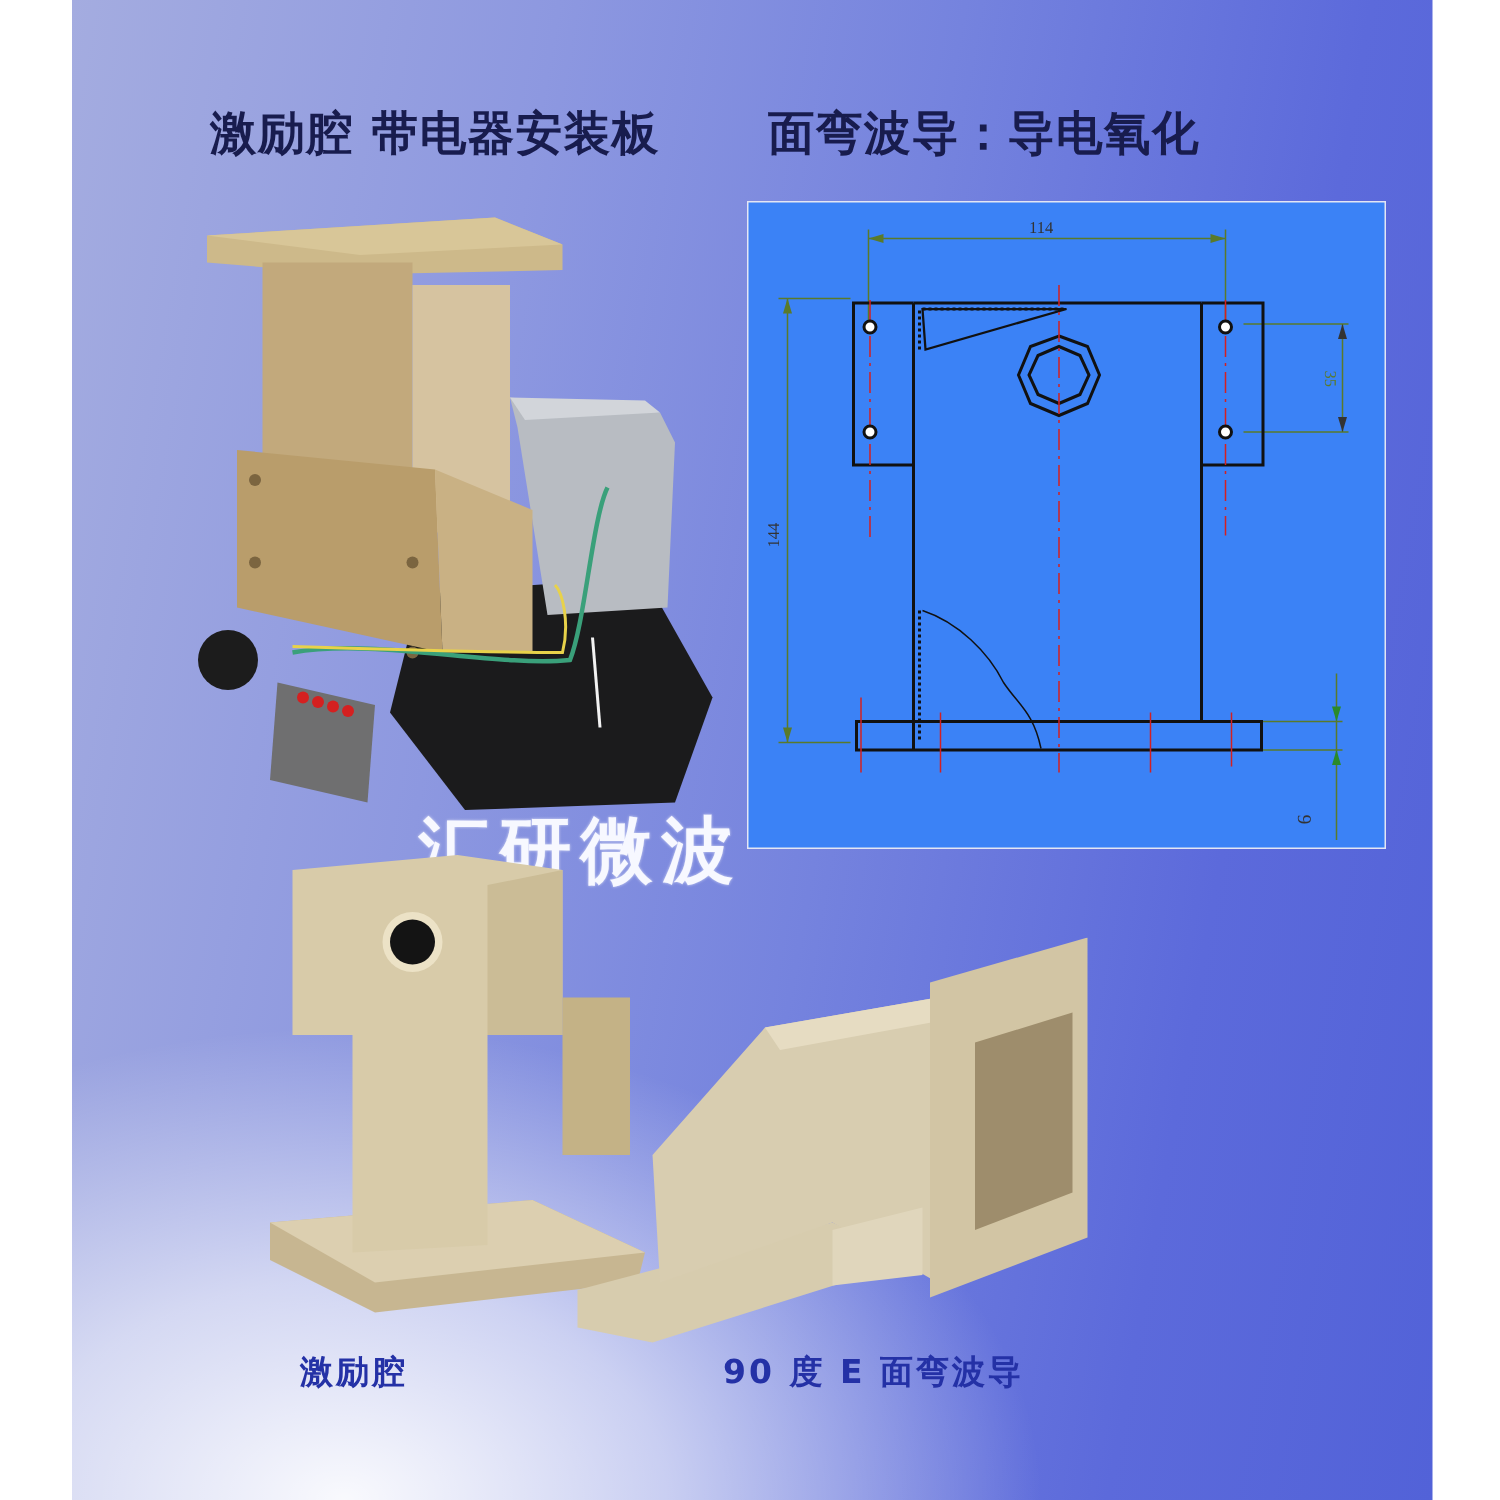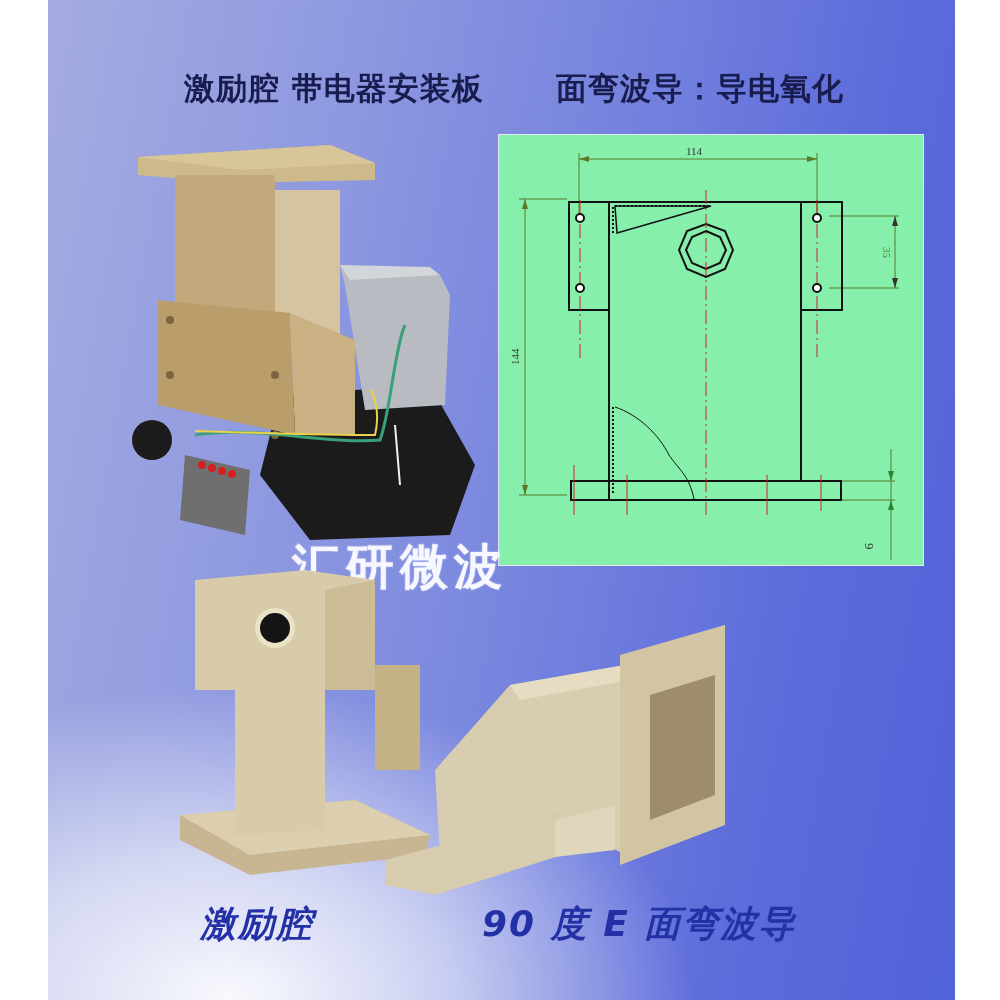--- a/index.html
+++ b/index.html
@@ -10,35 +10,33 @@
   }
   .panel {
     position: absolute; left: 48px; top: 0; width: 907px; height: 1000px;
     background:
       radial-gradient(ellipse 620px 420px at 20% 100%, rgba(255,255,255,0.95) 0%, rgba(255,255,255,0.6) 35%, rgba(255,255,255,0) 75%),
       linear-gradient(100deg, #a4ace0 0%, #8d98e0 30%, #7583de 55%, #5c6adb 80%, #5262d8 100%);
   }
   .title {
     position: absolute; font-weight: bold; color: #181c4e; font-size: 31px; letter-spacing: 1px;
     white-space: nowrap;
-    margin-left: 44px;
   }
   .caption {
-    position: absolute; font-weight: bold; color: #2431a6; font-size: 36px; letter-spacing: 2px;
+    position: absolute; font-weight: bold; color: #2431a6; font-size: 22px; letter-spacing: 2px;
     white-space: nowrap;
-    font-style: italic;
   }
   .watermark {
-    position: absolute; left: 292px; top: 535px; font-size: 48px; color: #f7f8ff;
+    position: absolute; left: 279px; top: 535px; font-size: 48px; color: #f7f8ff;
     letter-spacing: 6px; font-weight: bold; white-space: nowrap;
     text-shadow: 0 0 2px rgba(255,255,255,0.7);
   }
   .drawing {
     position: absolute; left: 498px; top: 134px; width: 424px; height: 430px;
-    background: #86efac; border: 1px solid #e4e6f4;
+    background: #3b82f6; border: 1px solid #e4e6f4;
   }
   .drawing svg { position: absolute; left: 0; top: 0; }
   .photo { position: absolute; }
 </style>
 </head>
 <body>
 
 <div class="panel"></div>
 
 <div class="title" style="left:140px; top:68px;">激励腔 带电器安装板</div>

